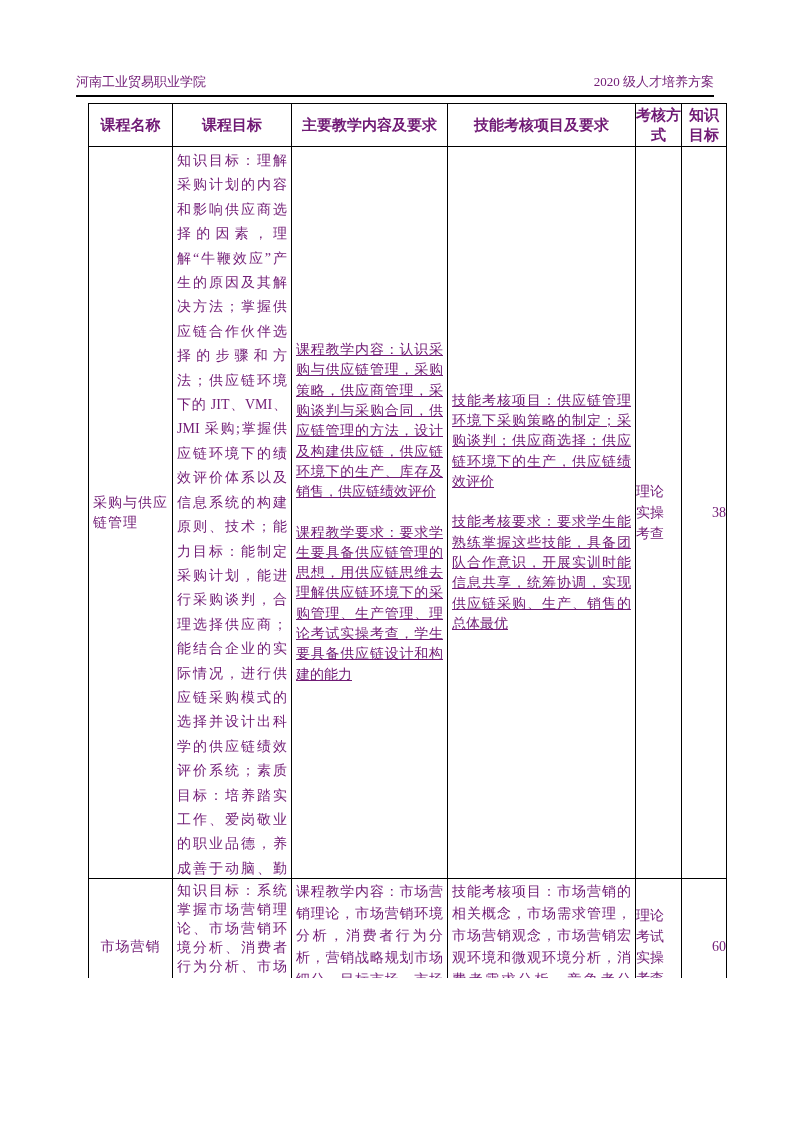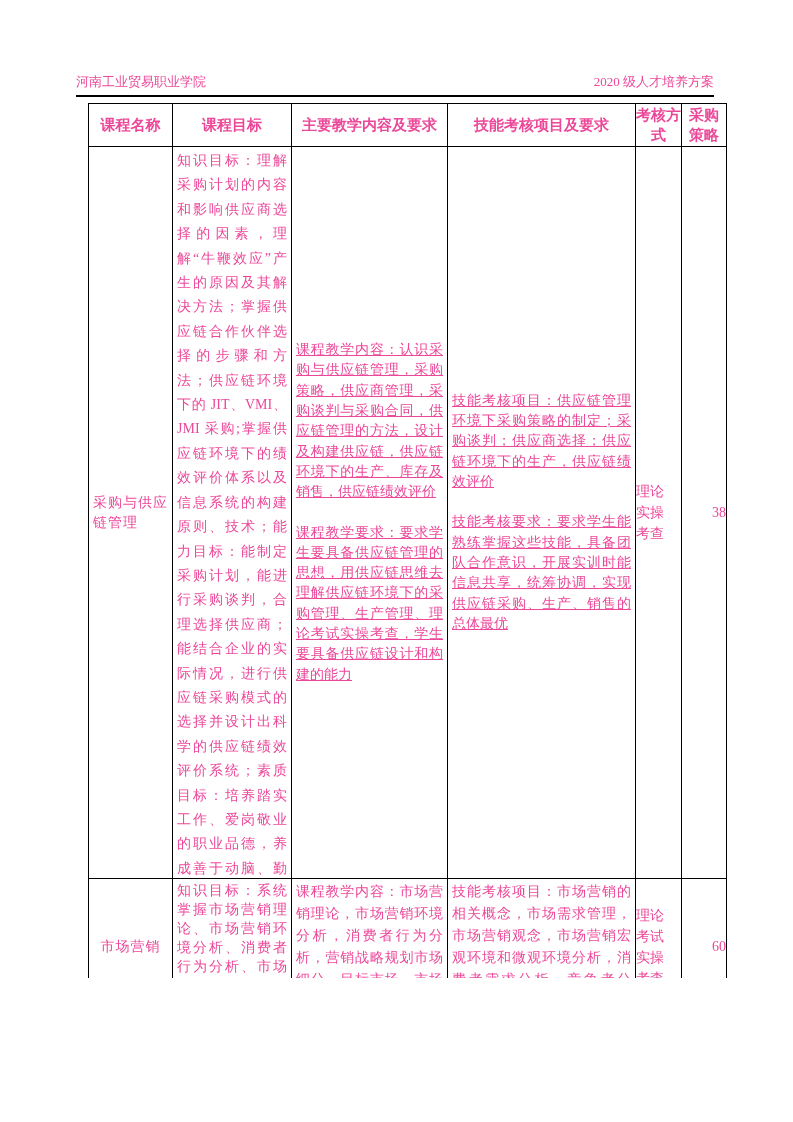--- a/index.html
+++ b/index.html
@@ -1,20 +1,20 @@
 <!DOCTYPE html>
 <html><head>
 <meta charset="utf-8">
 <style>
   html,body { margin:0; padding:0; background:#ffffff; }
   .page {
     position:relative;
     width:793px; height:978px;
     background:#ffffff;
-    color:#ec4899;
+    color:#701a75;
     font-family:"Liberation Serif","DejaVu Serif",serif;
     overflow:hidden;
   }
   
   .page-header {
     position:absolute; top:72px; left:76px; width:638px;
     display:flex; justify-content:space-between; align-items:flex-end;
     font-size:13px; line-height:20px;
     border-bottom:2px solid #000;
     padding-bottom:3px;
@@ -77,21 +77,21 @@
         <col style="width:46px">
         <col style="width:45px">
     </colgroup>
     <thead>
       <tr>
         <th>课程名称</th>
         <th>课程目标</th>
         <th>主要教学内容及要求</th>
         <th>技能考核项目及要求</th>
         <th>考核方式</th>
-        <th>采购策略</th>
+        <th>知识目标</th>
       </tr>
     </thead>
     <tbody>
       <tr class="r1">
         <td>
           <div class="clip v-center h-center pad">
             <span class="course-name justify">采购与供应链管理</span>
           </div>
         </td>
         <td>

